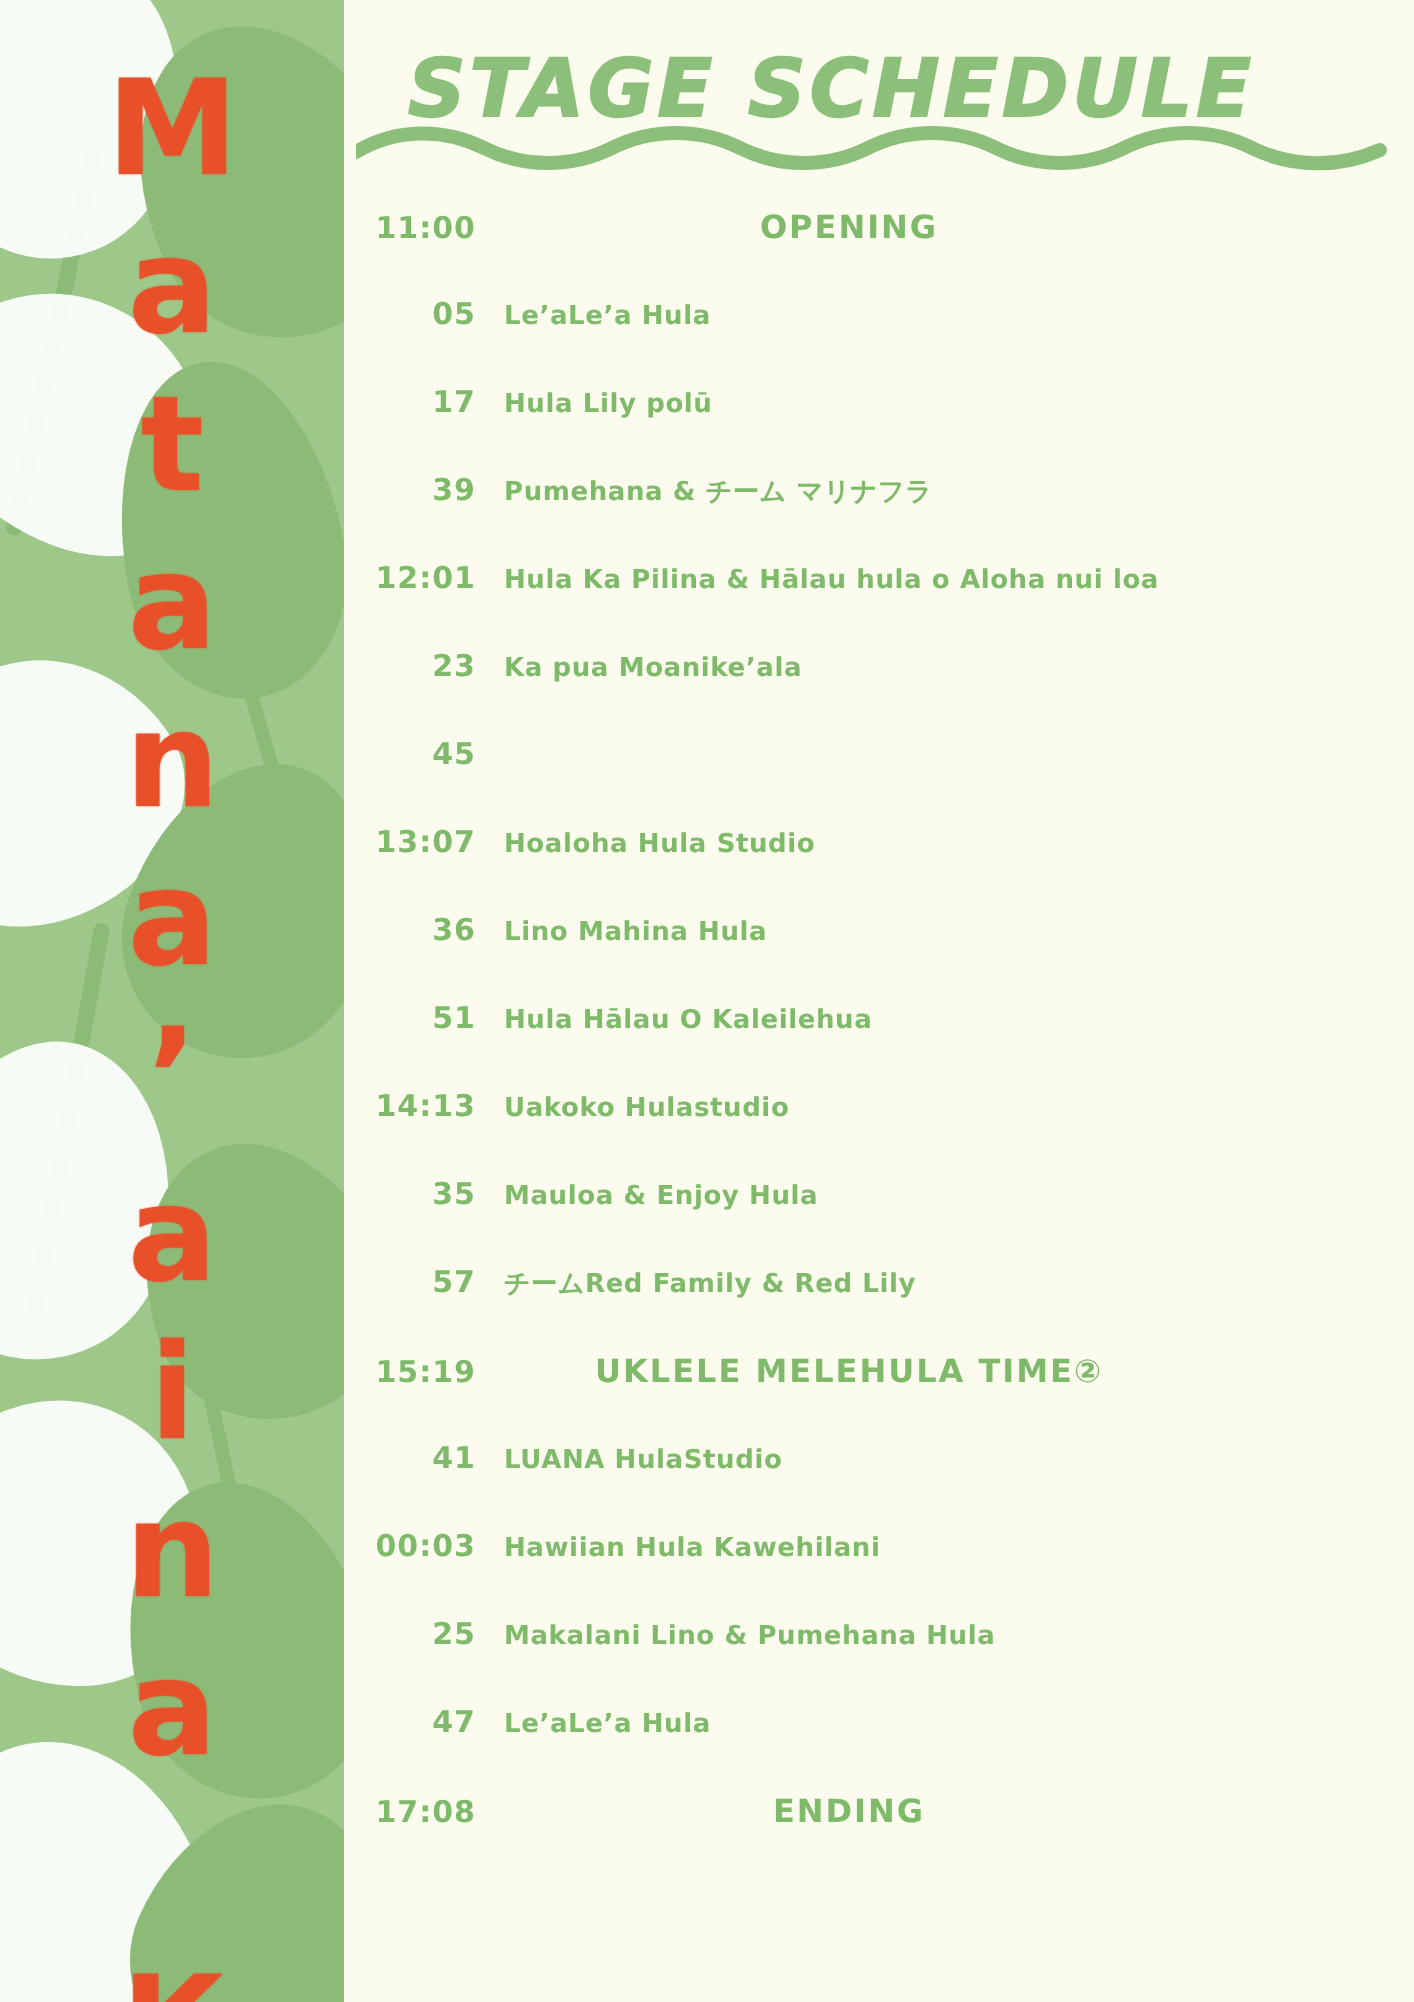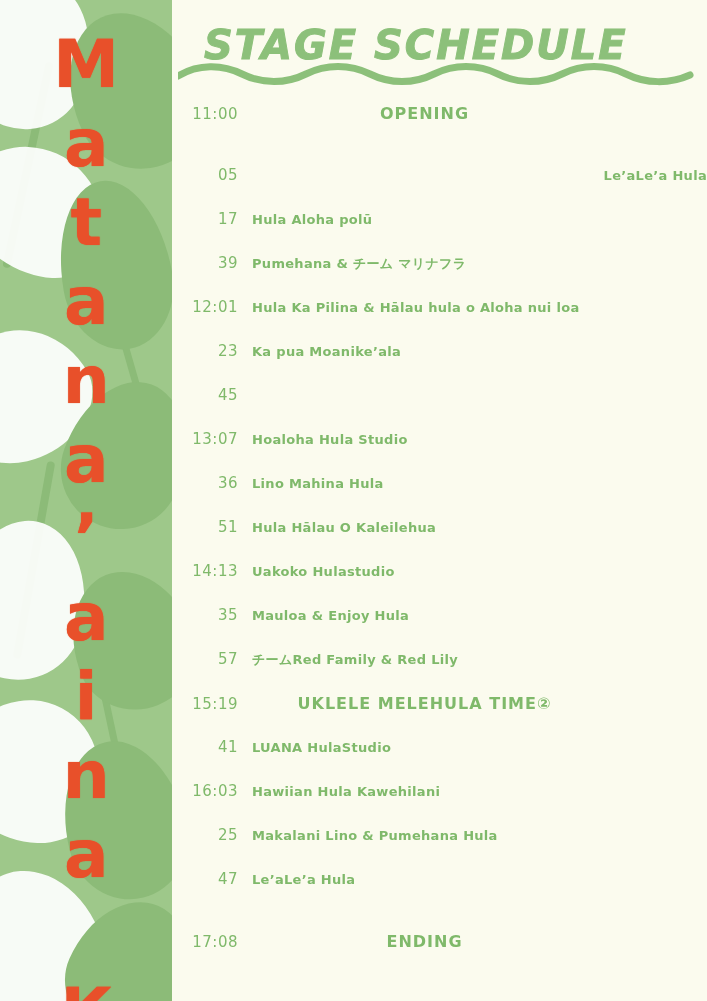--- a/index.html
+++ b/index.html
@@ -124,28 +124,26 @@
     left: 172px;
     top: 104px;
     width: 535px;
   }
   .row {
     display: flex;
     align-items: baseline;
     height: 44px;
   }
   .row.gap-before {
-    margin-top: 18px;
-    justify-content: space-between;
   }
   .time {
     width: 66px;
     text-align: right;
     font-family: "DejaVu Sans", sans-serif;
-    font-weight: normal;
+    font-weight: bold;
     font-size: 15px;
     color: #7fb96a;
     letter-spacing: 0.5px;
     flex: none;
   }
   .title {
     margin-left: 14px;
     font-family: "DejaVu Sans", sans-serif;
     font-weight: bold;
     font-size: 13px;
@@ -204,21 +202,21 @@
       <div class="row center special">
         <div class="time">11:00</div>
         <div class="title">OPENING</div>
       </div>
       <div class="row gap-before">
         <div class="time">05</div>
         <div class="title">Le’aLe’a Hula</div>
       </div>
       <div class="row">
         <div class="time">17</div>
-        <div class="title">Hula Aloha polū</div>
+        <div class="title">Hula Lily polū</div>
       </div>
       <div class="row">
         <div class="time">39</div>
         <div class="title">Pumehana &amp; チーム マリナフラ</div>
       </div>
       <div class="row">
         <div class="time">12:01</div>
         <div class="title">Hula Ka Pilina &amp; Hālau hula o Aloha nui loa</div>
       </div>
       <div class="row">
@@ -254,21 +252,21 @@
       </div>
       <div class="row center special">
         <div class="time">15:19</div>
         <div class="title">UKLELE MELEHULA TIME②</div>
       </div>
       <div class="row">
         <div class="time">41</div>
         <div class="title">LUANA HulaStudio</div>
       </div>
       <div class="row">
-        <div class="time">16:03</div>
+        <div class="time">00:03</div>
         <div class="title">Hawiian Hula Kawehilani</div>
       </div>
       <div class="row">
         <div class="time">25</div>
         <div class="title">Makalani Lino &amp; Pumehana Hula</div>
       </div>
       <div class="row">
         <div class="time">47</div>
         <div class="title">Le’aLe’a Hula</div>
       </div>

